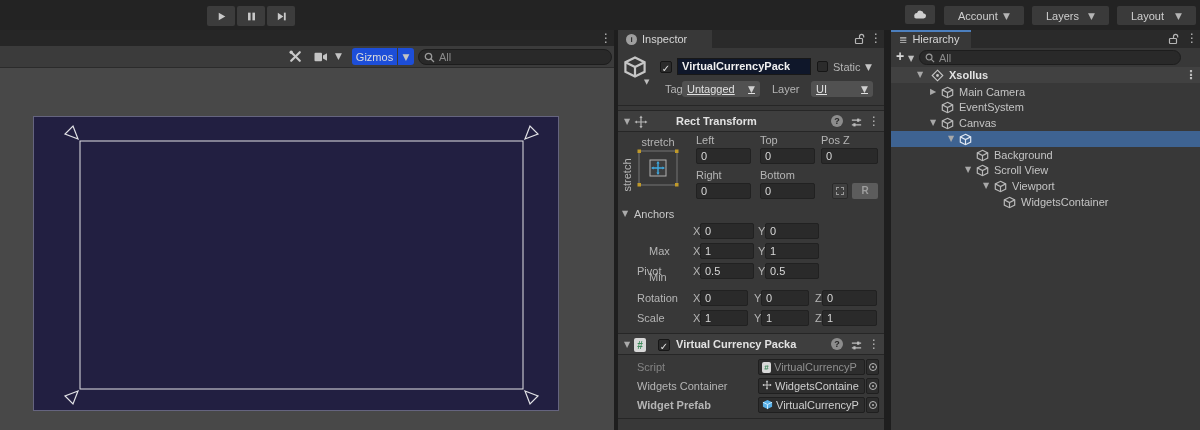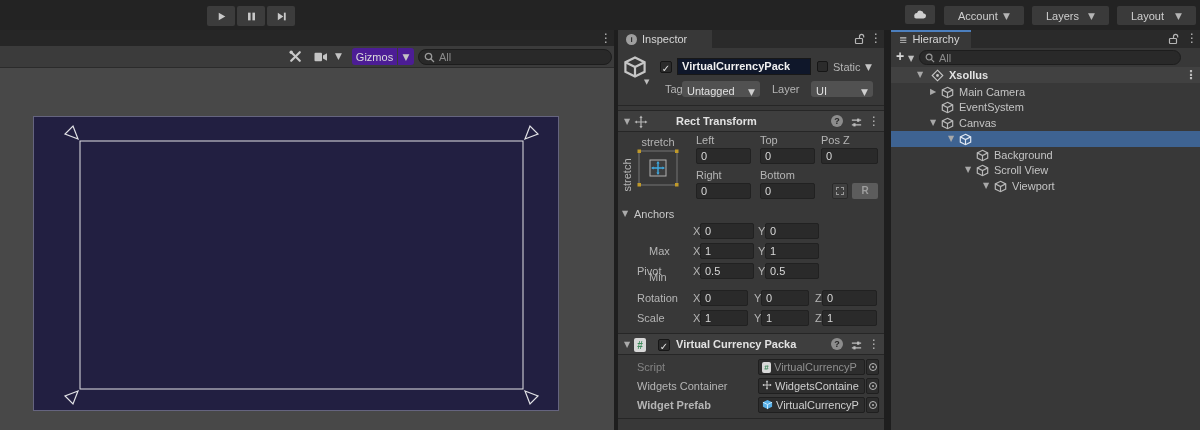--- a/index.html
+++ b/index.html
@@ -24,21 +24,21 @@
   .tab{position:absolute;left:0;top:0;height:18px;background:#383838;display:flex;
        align-items:center;padding:0 8px;color:#d6d6d6;}
   .kebab{color:#bdbdbd;font-size:12px;line-height:12px;text-align:center;width:10px;cursor:default;}
   .lock{color:#b5b5b5;}
 
   
   #scene{left:0;width:614px;background:#484848;}
   #scene-tabstrip{position:absolute;left:0;top:0;width:100%;height:16px;background:#262626;}
   #scene-toolbar{position:absolute;left:0;top:16px;width:100%;height:22px;background:#3b3b3b;
                  border-bottom:1px solid #2b2b2b;}
-  #gizmos-btn{position:absolute;left:352px;top:2px;width:62px;height:17px;background:#4c1d95;
+  #gizmos-btn{position:absolute;left:352px;top:2px;width:62px;height:17px;background:#1d4ed8;
               border-radius:3px;display:flex;align-items:center;color:#dcdcdc;}
   #gizmos-btn .glabel{flex:1;text-align:center;}
   #gizmos-btn .gsep{width:1px;height:17px;background:#3a3a3a;}
   #gizmos-btn .gcaret{width:16px;text-align:center;font-size:9px;color:#c4c4c4;}
   .searchbox{position:absolute;background:#292929;border:1px solid #1d1d1d;border-radius:8px;
              display:flex;align-items:center;padding:0 5px;color:#8f8f8f;}
   .searchbox input{background:transparent;border:none;outline:none;color:#c8c8c8;
                    font-size:11px;width:100%;padding:0;margin-left:4px;}
   .searchbox input::placeholder{color:#8a8a8a;}
   #viewport{position:absolute;left:0;top:38px;width:614px;height:392px;background:#484848;}
@@ -51,21 +51,21 @@
             border-top:1px solid #262626;border-bottom:1px solid #262626;}
   .comp-title{position:absolute;left:58px;top:0;line-height:21px;font-weight:bold;color:#e2e2e2;}
   .fold{position:absolute;color:#ababab;font-size:8px;line-height:8px;cursor:default;}
   .help{position:absolute;width:12px;height:12px;border-radius:50%;background:#8d8d8d;color:#262626;
         font-size:9px;font-weight:bold;text-align:center;line-height:12px;}
   .lb{position:absolute;color:#b5b5b5;line-height:16px;white-space:nowrap;}
   .lb.dis{color:#848484;}
   .fld{position:absolute;height:16px;background:#2a2a2a;border:1px solid #212121;border-radius:2px;
        color:#d8d8d8;line-height:14px;padding:0 4px;}
   .dd{position:absolute;height:16px;background:#515151;border-radius:3px;color:#e0e0e0;
-      display:flex;align-items:flex-end;padding:0 5px;}
+      display:flex;align-items:center;padding:0 5px;text-decoration:underline;}
   .dd .caret{margin-left:auto;font-size:9px;color:#cfcfcf;}
   .cb{position:absolute;width:12px;height:12px;background:#2b2b2b;border:1px solid #161616;
       border-radius:2px;text-align:center;}
   .cb .tick{color:#e2e2e2;font-size:10px;line-height:11px;}
   .objfld{position:absolute;height:16px;background:#2d2d2d;border:1px solid #1f1f1f;border-radius:2px;
           display:flex;align-items:center;padding:0 3px;color:#cfcfcf;overflow:hidden;white-space:nowrap;}
   .objfld.dis{color:#8f8f8f;}
   .pickerbox{position:absolute;width:13px;height:16px;background:#2d2d2d;border:1px solid #1f1f1f;
              border-radius:2px;display:flex;align-items:center;justify-content:center;}
   .picker{width:8px;height:8px;border:1px solid #b7b7b7;border-radius:50%;position:relative;}
@@ -459,15 +459,21 @@
         </svg>
       <span class="hlbl" style="left:103px;">Scroll View</span>
     </div>
     <div class="hrow" style="top:148px;">
       <span class="tri glyph" style="left:92px;">▼</span>
       <svg class="cube abs" style="left:103px;" viewBox="0 0 12 12">
           <use href="#def-cube"></use>
         </svg>
       <span class="hlbl" style="left:121px;">Viewport</span>
     </div>
+    <div class="hrow" style="top:164px;">
+      <svg class="cube abs" style="left:112px;" viewBox="0 0 12 12">
+          <use href="#def-cube"></use>
+        </svg>
+      <span class="hlbl" style="left:130px;">WidgetsContainer</span>
+    </div>
   </div>
 
 </div>
 
 </body></html>

